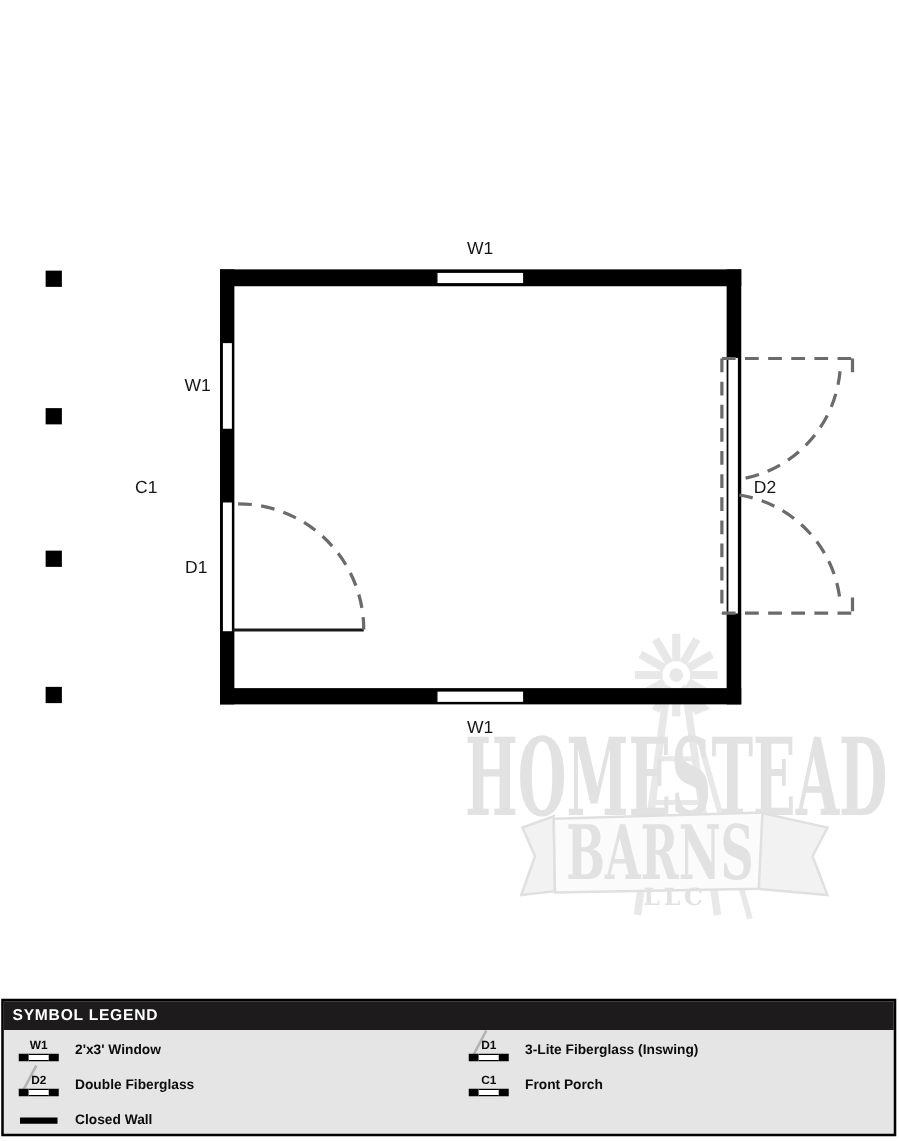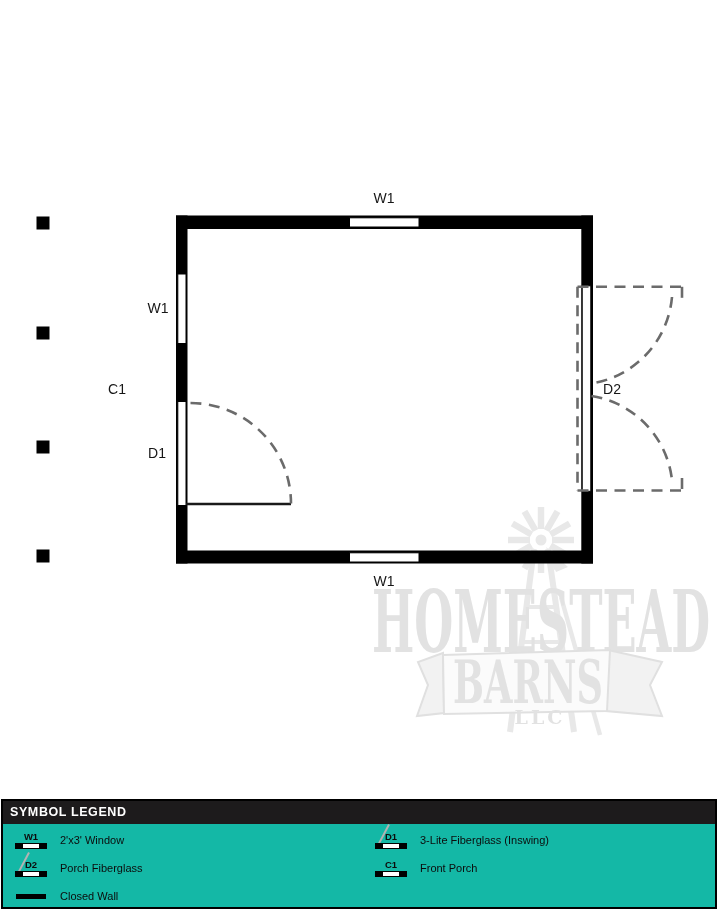--- a/index.html
+++ b/index.html
@@ -5,37 +5,37 @@
   html,body{margin:0;padding:0;background:#fff;}
   .screen{position:relative;width:719px;height:913px;background:#ffffff;overflow:hidden;
           font-family:"Liberation Sans",sans-serif;}
   svg{display:block;}
   .watermark{position:absolute;left:353px;top:492px;z-index:0;}
   .plan-svg{position:absolute;left:0;top:0;z-index:1;pointer-events:none;}
   .lbl-plan{position:absolute;transform:translate(-50%,-50%);font-size:14px;color:#161616;
             z-index:2;white-space:nowrap;}
   
   .legend{position:absolute;left:1px;top:799px;width:716px;height:110px;border:2px solid #000;
-          background:#14b8a6;box-sizing:border-box;z-index:3;}
+          background:#e5e5e5;box-sizing:border-box;z-index:3;}
   .legend-bar{height:23px;background:#1d1b1c;color:#fff;font-weight:bold;font-size:12.5px;
               letter-spacing:.6px;line-height:23px;padding-left:7px;}
   .legend-body{position:relative;height:81px;}
   .legend-item{position:absolute;display:flex;align-items:center;height:20px;}
   .sym{position:relative;width:36px;text-align:center;}
   .sym-code{display:block;font-size:9.5px;font-weight:bold;color:#0c0c0c;line-height:10px;
             position:relative;z-index:1;}
   .sym-bar{display:flex;width:32px;height:6px;margin:1px auto 0 auto;position:relative;z-index:1;}
   .sym-bar i{display:block;}
   .sym-cap{width:8px;background:#000;}
   .sym-mid{flex:1;background:#fff;border-top:1.5px solid #000;border-bottom:1.5px solid #000;
            box-sizing:border-box;}
   .diag{position:absolute;left:5px;bottom:3px;width:23px;height:1.5px;background:#b3b3b3;
         transform-origin:0 50%;transform:rotate(-62deg);z-index:0;}
   .wallbar{display:block;width:30px;height:5px;background:#000;margin:0 auto;}
-  .legend-label{font-size:11px;font-weight:normal;color:#0c0c0c;margin-left:11px;white-space:nowrap;}
+  .legend-label{font-size:11px;font-weight:bold;color:#0c0c0c;margin-left:11px;white-space:nowrap;}
 </style>
 </head>
 <body>
 
 <div class="screen">
 
   <svg class="watermark" width="364" height="248" viewBox="0 0 364 248">
     <g stroke="#e8e8e8" fill="#e8e8e8">
       <g stroke-width="6.5">
         <line x1="199" y1="48" x2="221" y2="48"></line>
@@ -135,21 +135,21 @@
       <div class="legend-item" style="left:10px;top:34px;">
         <span class="sym">
           <i class="diag"></i>
           <span class="sym-code">D2</span>
           <span class="sym-bar">
               <i class="sym-cap"></i>
               <i class="sym-mid"></i>
               <i class="sym-cap"></i>
             </span>
         </span>
-        <span class="legend-label">Porch Fiberglass</span>
+        <span class="legend-label">Double Fiberglass</span>
       </div>
 
       <div class="legend-item" style="left:10px;top:62px;">
         <span class="sym">
           <span class="wallbar"></span>
         </span>
         <span class="legend-label">Closed Wall</span>
       </div>
 
       <div class="legend-item" style="left:370px;top:6px;">

